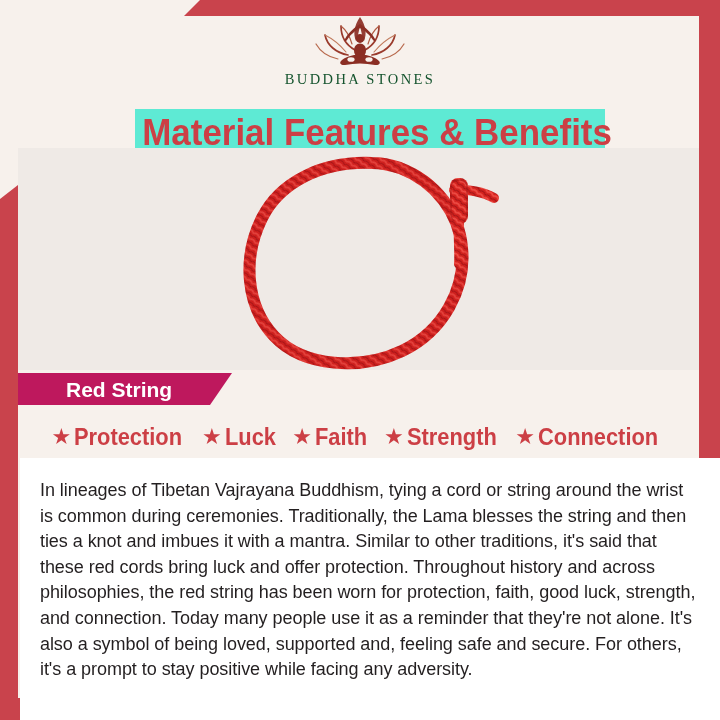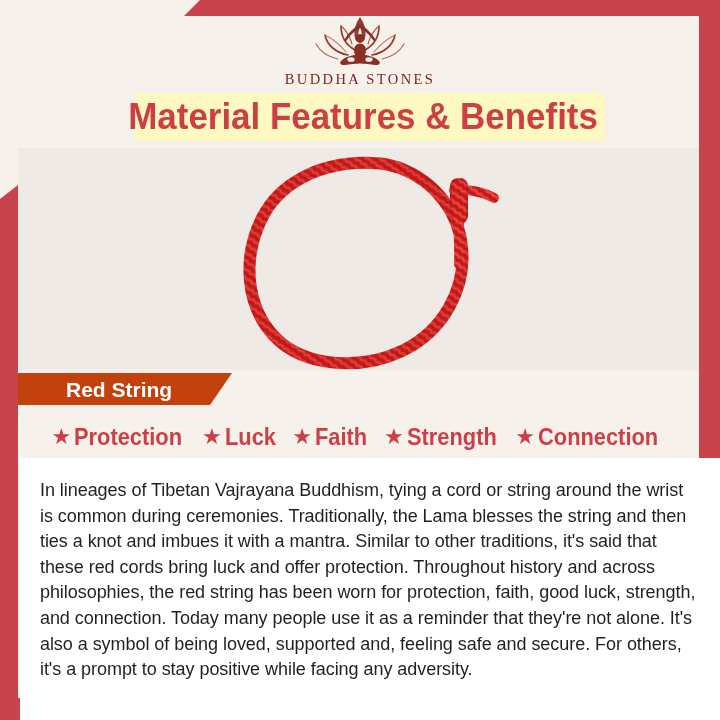--- a/index.html
+++ b/index.html
@@ -75,35 +75,35 @@
     width: 104px;
     height: 56px;
     display: block;
   }
 
   .logo-wordmark {
     margin-top: 1px;
     font-family: "Liberation Serif", serif;
     font-size: 14.5px;
     letter-spacing: 2.4px;
-    color: #7f1d1d;
+    color: #14532d;
     white-space: nowrap;
   }
 
   
   .title-band {
     position: absolute;
-    top: 93px;
+    top: 109px;
     left: 135px;
     width: 470px;
     height: 48px;
-    background: #fef9c3;
-    display: flex;
-    align-items: center;
-    justify-content: flex-end;
+    background: #5eead4;
+    display: flex;
+    align-items: center;
+    justify-content: flex-start;
   }
 
   .title-text {
     font-family: "Liberation Sans Narrow", "Liberation Sans", sans-serif;
     font-weight: bold;
     font-size: 36px;
     line-height: 1;
     color: #CC3F45;
     letter-spacing: 0px;
     white-space: nowrap;
@@ -129,21 +129,21 @@
     height: 216px;
   }
 
   
   .label-band {
     position: absolute;
     top: 373px;
     left: 18px;
     width: 214px;
     height: 32px;
-    background: #c2410c;
+    background: #be185d;
     clip-path: polygon(0 0, 100% 0, calc(100% - 22px) 100%, 0 100%);
     display: flex;
     align-items: center;
   }
 
   .label-text {
     margin-left: 48px;
     color: #ffffff;
     font-weight: bold;
     font-size: 21px;

